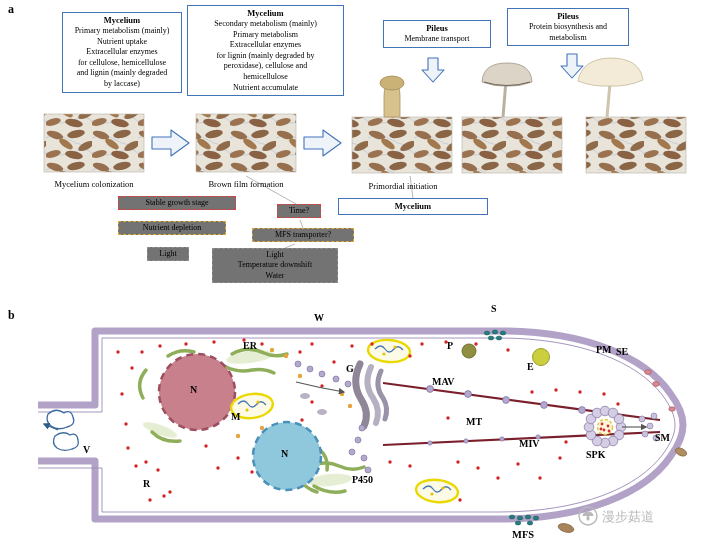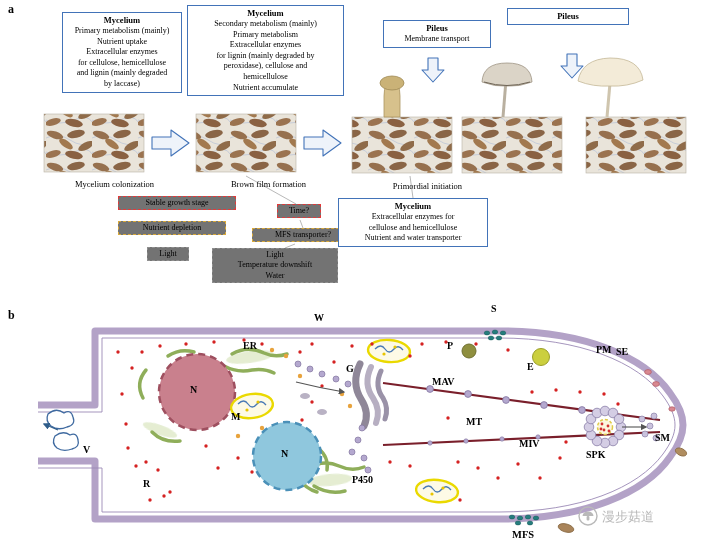--- a/index.html
+++ b/index.html
@@ -5,21 +5,21 @@
   *{margin:0;padding:0;box-sizing:border-box}
   html,body{background:#fff}
   #stage{position:relative;width:709px;height:556px;background:#fff;overflow:hidden;
          font-family:"Liberation Serif",serif;color:#000}
   #art{position:absolute;left:0;top:0;z-index:1}
   .plabel{position:absolute;font-weight:bold;font-size:12px;z-index:3}
   .infobox{position:absolute;border:1.2px solid #4273b8;background:#fff;text-align:center;
            font-size:8px;line-height:1.32;padding:2px 3px;z-index:2}
   .infobox .bt{font-weight:bold;font-size:8.5px}
   .infobox .bb{white-space:pre-line}
-  .caption{position:absolute;font-size:8.5px;text-align:right;z-index:2}
+  .caption{position:absolute;font-size:8.5px;text-align:center;z-index:2}
   .tag{position:absolute;font-size:8px;line-height:1.3;text-align:center;padding:1px 4px;
        background:#737373;white-space:pre-line;z-index:2}
   .tag-red{border:1.1px dashed #e03a3a}
   .tag-yellow{border:1.1px dashed #d9a93a}
   .tag-gray{border:1.1px dashed #8f8f8f}
   .blabel{position:absolute;font-weight:bold;font-size:10px;color:#000;z-index:3}
   .blabel.big{font-size:10.5px}
   .watermark{position:absolute;left:578px;top:506px;display:flex;align-items:flex-end;gap:4px;
              color:#b9b9b9;font-family:"Liberation Sans",sans-serif;font-size:13px;z-index:3}
 </style>
@@ -330,40 +330,39 @@
 Nutrient accumulate</div>
 </div>
 
 <div class="infobox" style="left:383px;top:20px;width:108px">
   <div class="bt">Pileus</div>
   <div class="bb">Membrane transport</div>
 </div>
 
 <div class="infobox" style="left:507px;top:8px;width:122px">
   <div class="bt">Pileus</div>
+  <div class="bb">Protein biosynthesis and
+metabolism</div>
 </div>
 
 <div class="caption" style="left:34px;top:179px;width:120px">Mycelium colonization</div>
 <div class="caption" style="left:186px;top:179px;width:120px">Brown film formation</div>
 <div class="caption" style="left:344px;top:181px;width:118px">Primordial initiation</div>
 
 <div class="tag tag-red" style="left:118px;top:196px;width:118px">Stable growth stage</div>
 <div class="tag tag-yellow" style="left:118px;top:221px;width:108px">Nutrient depletion</div>
 <div class="tag tag-gray" style="left:147px;top:247px;width:42px">Light</div>
 <div class="tag tag-red" style="left:277px;top:204px;width:44px">Time?</div>
 <div class="tag tag-yellow" style="left:252px;top:228px;width:102px">MFS transporter?</div>
 <div class="tag tag-gray" style="left:212px;top:248px;width:126px">Light
 Temperature downshift
 Water</div>
 
 <div class="infobox" style="left:338px;top:198px;width:150px">
   <div class="bt">Mycelium</div>
-  <div class="bb">Extracellular enzymes for
-cellulose and hemicellulose
-Nutrient and water transporter</div>
 </div>
 
 <div class="plabel" style="left:8px;top:308px">b</div>
 
 <div class="blabel" style="left:314px;top:312px">W</div>
 <div class="blabel" style="left:491px;top:303px">S</div>
 <div class="blabel" style="left:447px;top:340px">P</div>
 <div class="blabel" style="left:596px;top:344px">PM</div>
 <div class="blabel" style="left:616px;top:346px">SE</div>
 <div class="blabel" style="left:243px;top:340px">ER</div>

